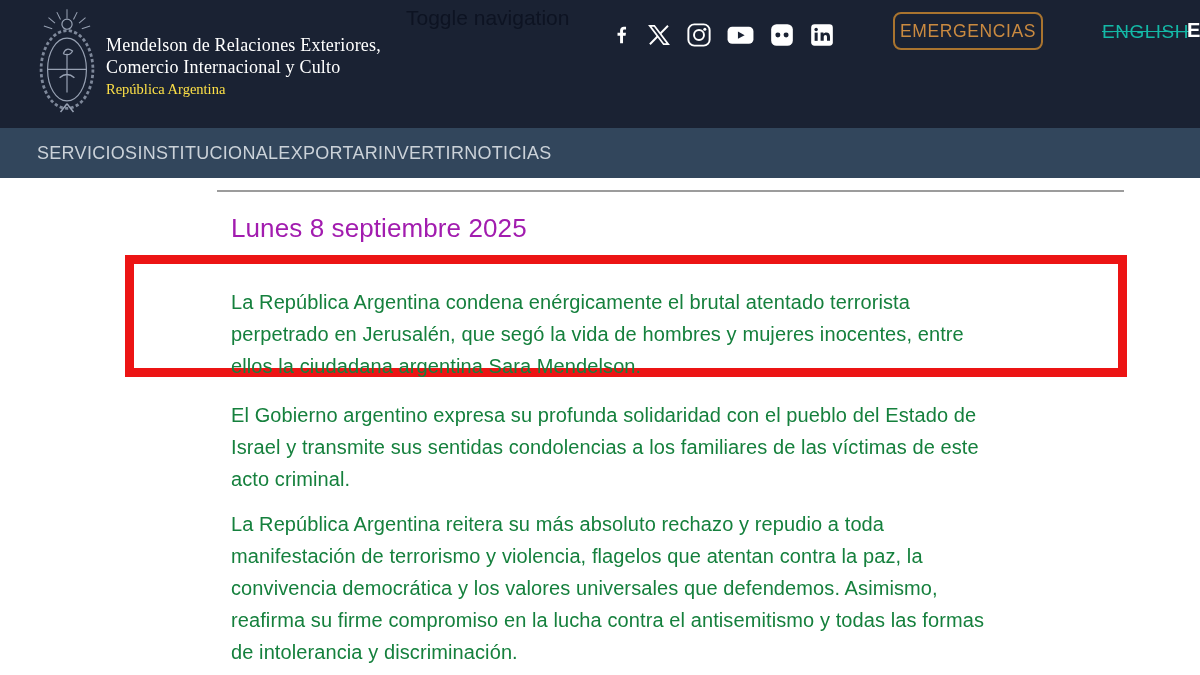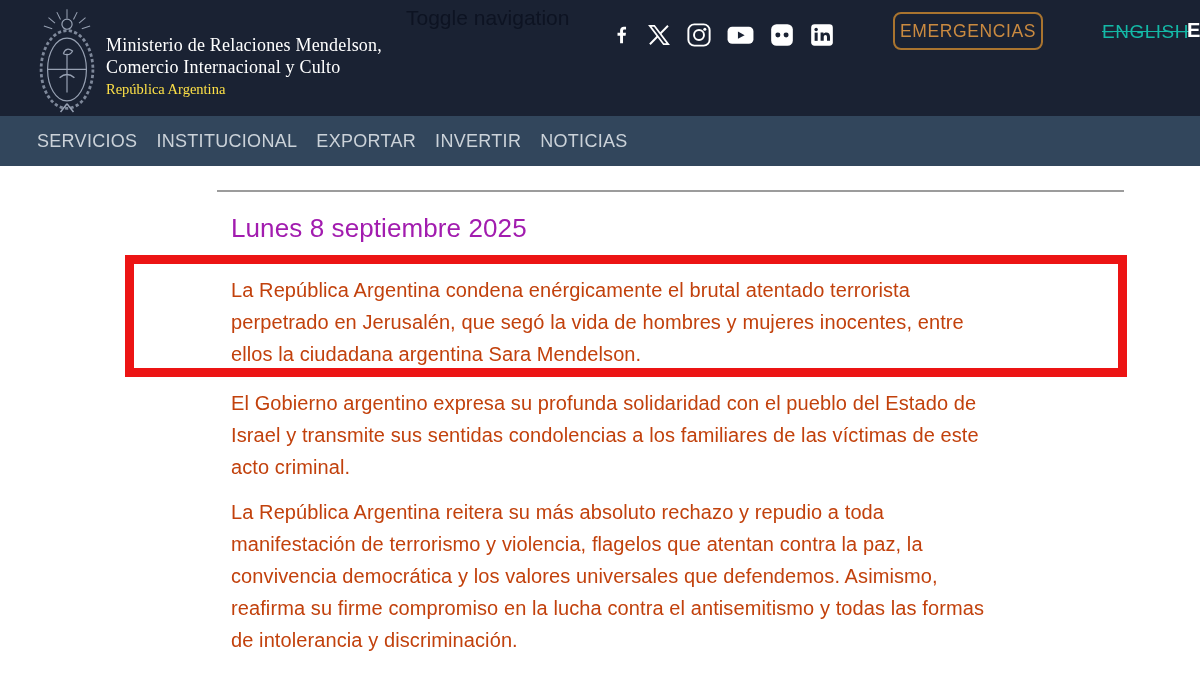--- a/index.html
+++ b/index.html
@@ -86,27 +86,26 @@
     left: 1187px; top: 19px;
     font-size: 20px;
     font-weight: bold;
     color: #ffffff;
     cursor: pointer;
   }
 
   
   .navbar {
     position: absolute;
-    left: 0; top: 116px;
+    left: 0; top: 128px;
     width: 1200px; height: 50px;
     background: #32465c;
     display: flex;
     align-items: center;
     padding-left: 37px;
-    gap: 19px;
   }
   .nav-item {
     color: #cbd2d9;
     font-size: 18px;
     letter-spacing: 0.3px;
     white-space: nowrap;
     cursor: pointer;
   }
 
   
@@ -129,23 +128,24 @@
     width: 1002px; height: 122px;
     border: 9px solid #ec1414;
     pointer-events: none;
   }
   .body-par {
     position: absolute;
     left: 231px;
     width: 900px;
     font-size: 20px;
     line-height: 32px;
-    color: #c2410c;
+    color: #15803d;
     white-space: pre-line;
     letter-spacing: 0.1px;
+    margin-top: 12px;
   }
   .p1 { top: 274px; }
   .p2 { top: 387px; }
   .p3 { top: 496px; }
 </style>
 </head>
 <body>
 
 <div class="page">
 
@@ -171,21 +171,21 @@
 
       <line x1="40" y1="50" x2="40" y2="92"></line>
       <path d="M36 50 Q39 42 46 47 Q43 53 36 50"></path>
 
       <path d="M32 76 q8 -7 16 0" stroke-width="1.6"></path>
 
       <path d="M40 104 l-7 9 M40 104 l7 9" stroke-width="1.6"></path>
     </svg>
 
     <div class="brand-text">
-      <div class="brand-line">Ministerio de Relaciones Mendelson,</div>
+      <div class="brand-line">Mendelson de Relaciones Exteriores,</div>
       <div class="brand-line">Comercio Internacional y Culto</div>
       <div class="brand-sub">República Argentina</div>
     </div>
 
     <button class="toggle-nav">Toggle navigation</button>
 
     <div class="social-row">
       <span class="social-icon">
         <svg width="22" height="27" viewBox="0 0 24 24">
           <path fill="#ffffff" d="M14.2 21.5v-8.1h2.8l.4-3.2h-3.2V8.1c0-.9.3-1.6 1.6-1.6h1.7V3.6c-.3 0-1.3-.1-2.4-.1-2.4 0-4.1 1.5-4.1 4.2v2.5H8.2v3.2H11v8.1h3.2z"></path>

